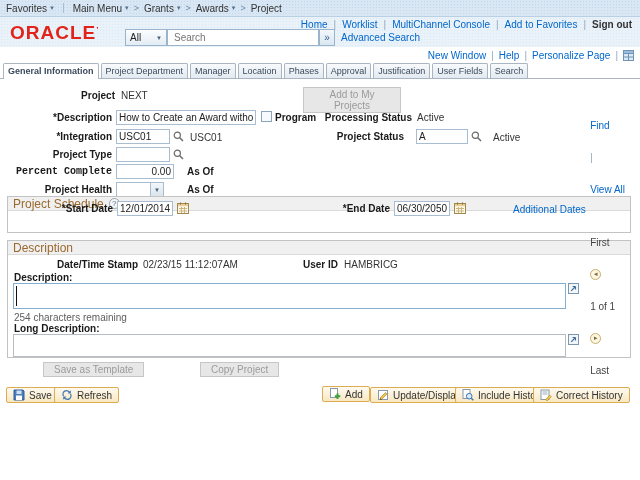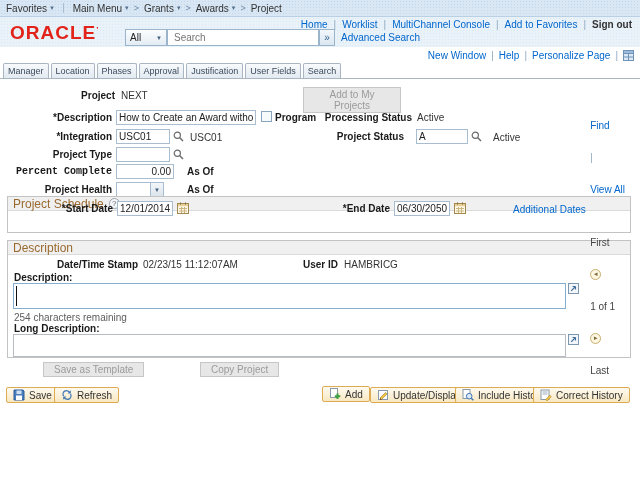--- a/index.html
+++ b/index.html
@@ -150,20 +150,22 @@
     <svg width="11" height="11" viewBox="0 0 11 11">
         <rect x="0.5" y="0.5" width="10" height="10" fill="#dce9f6" stroke="#6f94b8"></rect>
         <rect x="0.5" y="0.5" width="10" height="3" fill="#9dbcdb" stroke="#6f94b8"></rect>
         <line x1="5.5" y1="3.5" x2="5.5" y2="10.5" stroke="#6f94b8"></line>
         <line x1="0.5" y1="7" x2="10.5" y2="7" stroke="#6f94b8"></line>
       </svg>
   </span>
 </div>
 
 <div class="abs tabstrip">
+  <span class="tab active">General Information</span>
+  <span class="tab">Project Department</span>
   <span class="tab">Manager</span>
   <span class="tab">Location</span>
   <span class="tab">Phases</span>
   <span class="tab">Approval</span>
   <span class="tab">Justification</span>
   <span class="tab">User Fields</span>
   <span class="tab">Search</span>
 
 </div>
 

